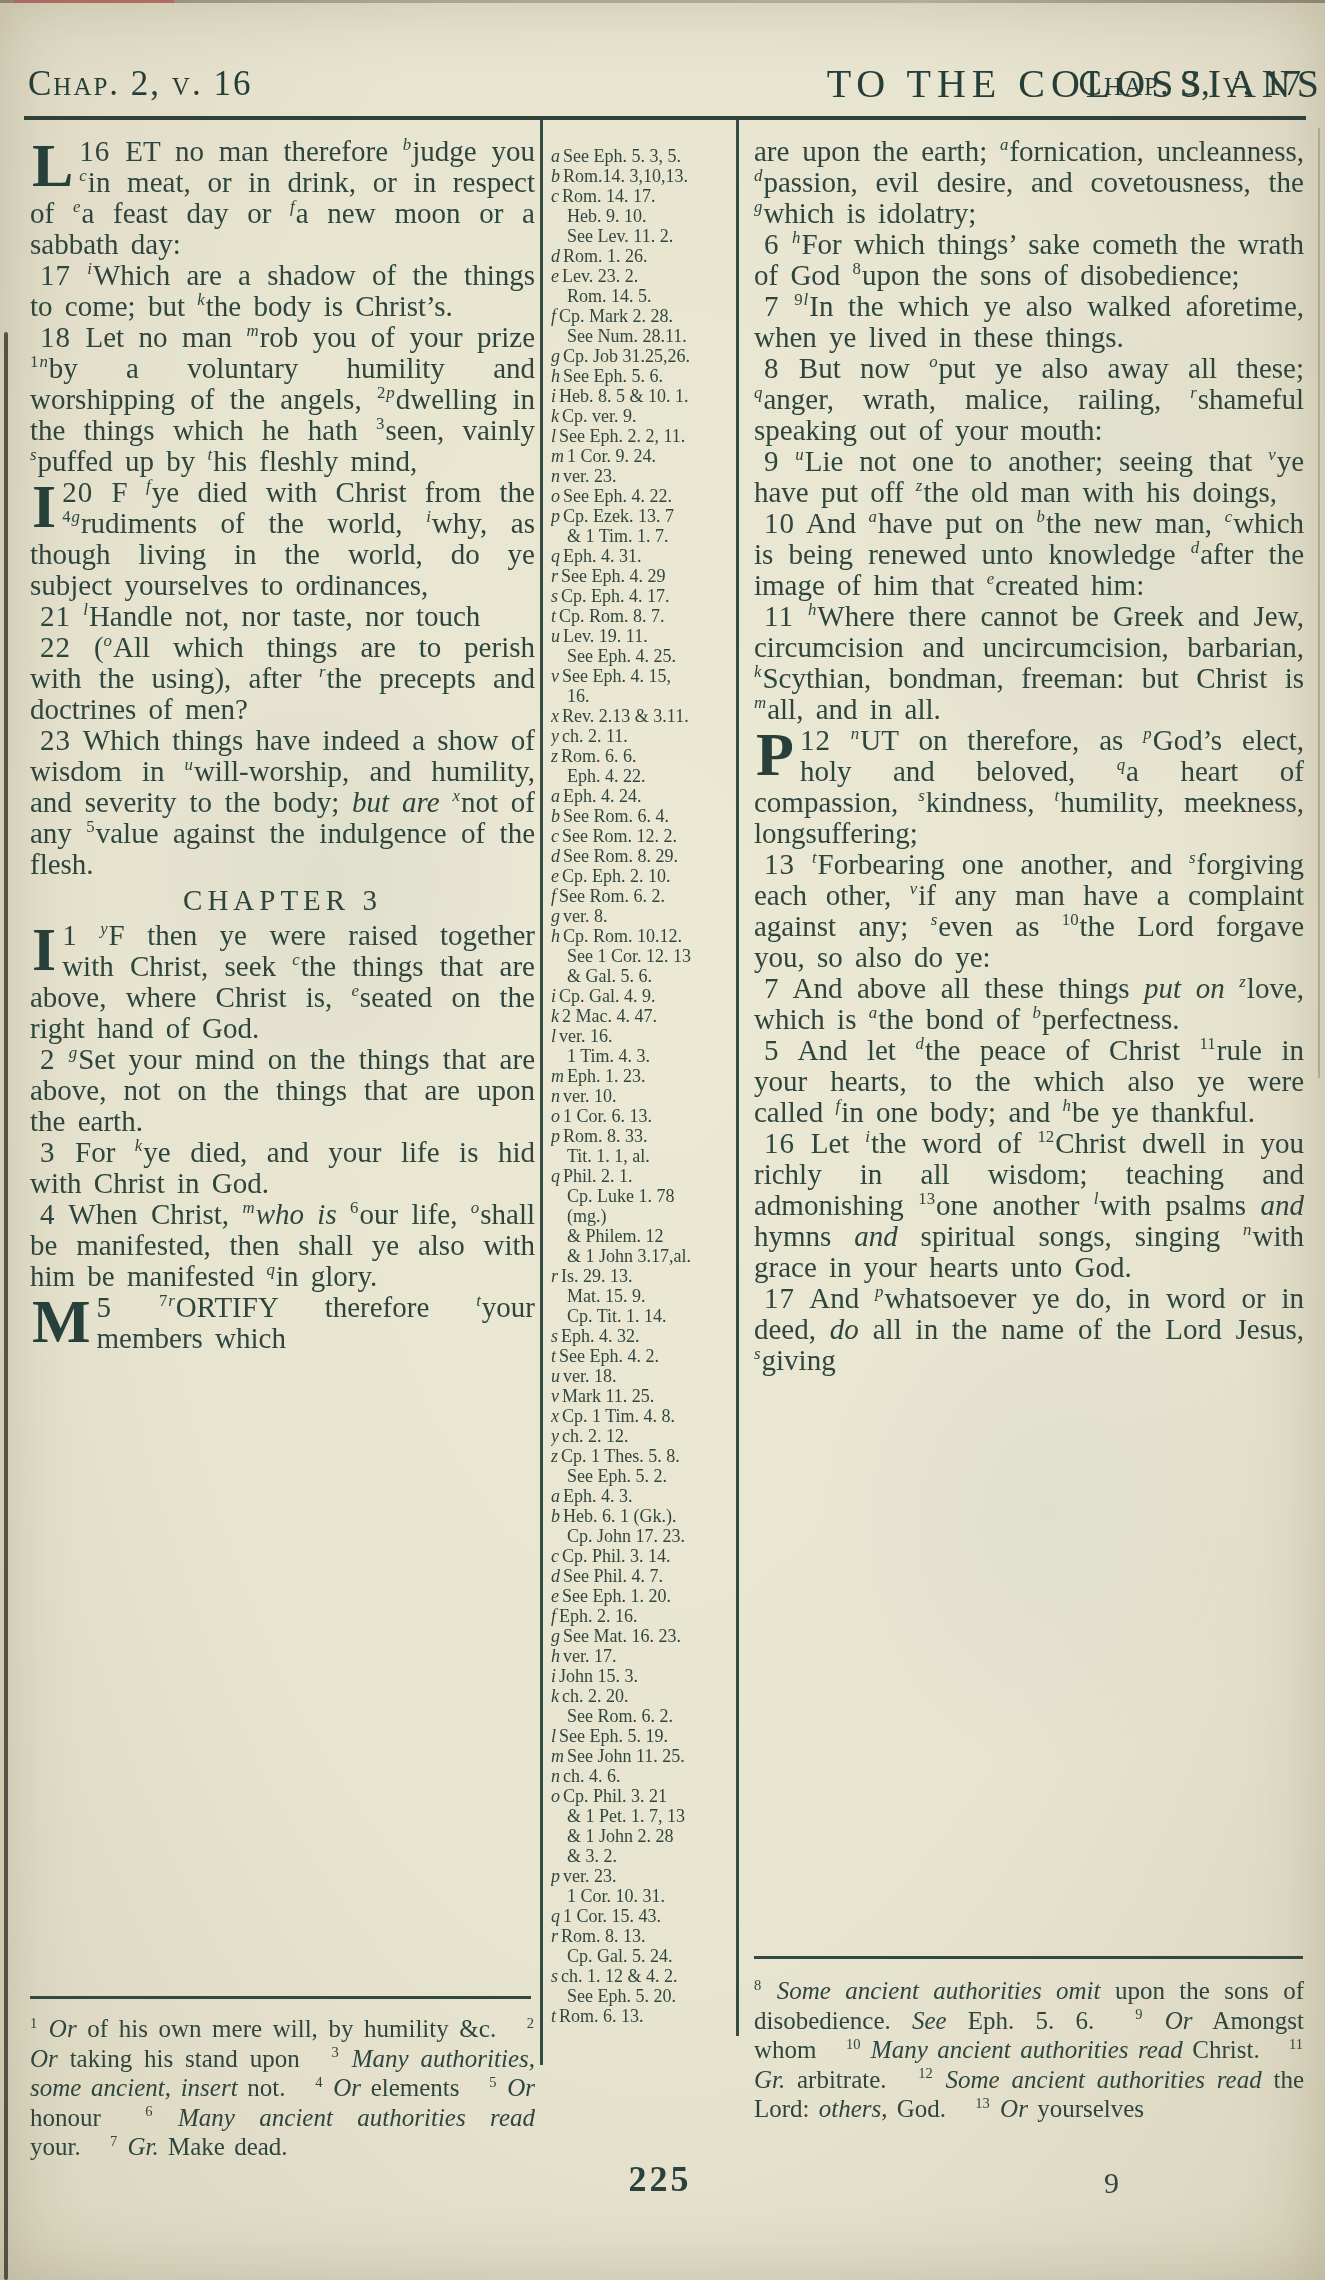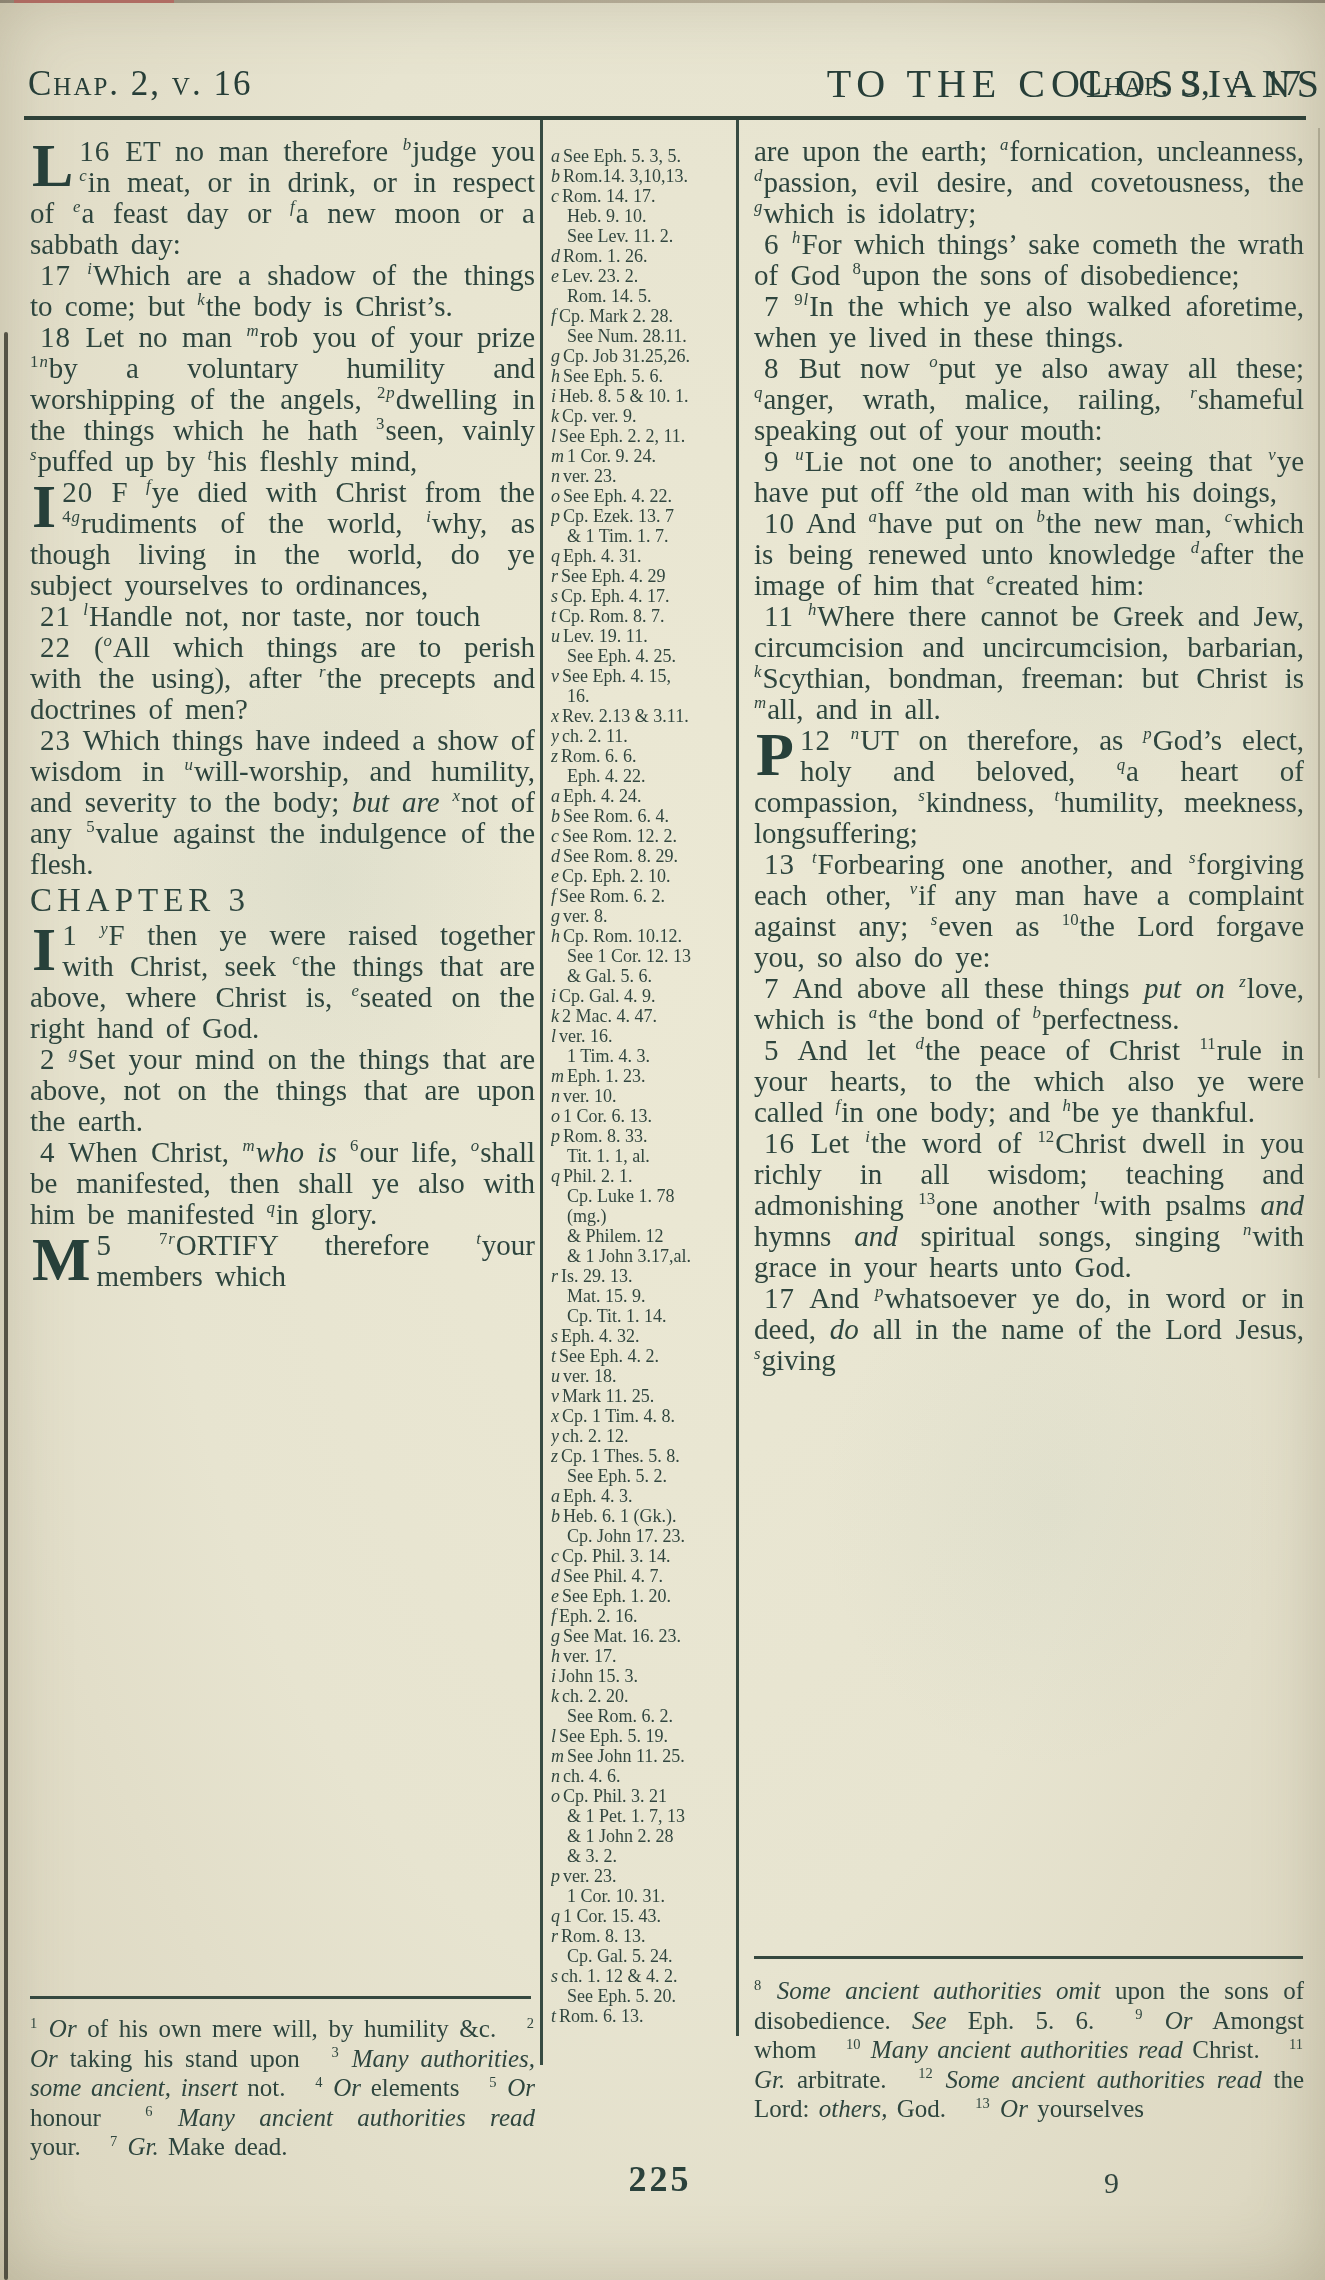--- a/index.html
+++ b/index.html
@@ -29,21 +29,21 @@
   .col{position:absolute;top:136px;overflow:hidden;}
   .col-left{left:30px;width:505px;height:1852px;}
   .col-right{left:754px;width:550px;height:1814px;}
   .col-refs{left:551px;top:146px;width:182px;height:1896px;font-size:18px;line-height:20px;color:#31463f;}
   .verse{margin:0;font-size:29px;line-height:31px;text-align:justify;word-spacing:5px;text-indent:10px;}
   .verse.cont,.verse.has-dc{text-indent:0;}
   .vnum{letter-spacing:1px;}
   .dropcap{float:left;font-weight:bold;font-size:62px;line-height:50px;padding:4px 6px 0 2px;color:#27403a;}
   sup.sr{font-style:italic;font-size:0.58em;line-height:0;vertical-align:super;padding-right:1px;}
   sup.sn{font-size:0.58em;line-height:0;vertical-align:super;padding-right:1px;}
-  .chap-head{text-align:left;font-size:33px;letter-spacing:5px;margin:4px 0 3px 0;line-height:33px;}
+  .chap-head{text-align:center;font-size:29px;letter-spacing:5px;margin:4px 0 3px 0;line-height:33px;}
   .ref{padding-left:16px;text-indent:-16px;}
   .ref .rl{font-style:italic;margin-right:3px;}
   
   .fnrule{position:absolute;height:3px;background:#35483f;}
   .fnr-left{left:30px;top:1996px;width:501px;}
   .fnr-right{left:754px;top:1956px;width:549px;}
   .fnotes{position:absolute;font-size:25px;line-height:29.5px;text-align:justify;word-spacing:3px;overflow:hidden;}
   .fn-left{left:30px;top:2014px;width:505px;height:160px;}
   .fn-right{left:754px;top:1976px;width:550px;height:190px;}
   .fn-item{margin-right:20px;}
@@ -76,20 +76,21 @@
       <p class="verse has-dc"><span class="vnum">16</span> <span class="dropcap">L</span>ET no man therefore <sup class="sr">b</sup>judge you <sup class="sr">c</sup>in meat, or in drink, or in respect of <sup class="sr">e</sup>a feast day or <sup class="sr">f</sup>a new moon or a sabbath day:</p>
       <p class="verse"><span class="vnum">17</span> <sup class="sr">i</sup>Which are a shadow of the things to come; but <sup class="sr">k</sup>the body is Christ’s.</p>
       <p class="verse"><span class="vnum">18</span> Let no man <sup class="sr">m</sup>rob you of your prize <sup class="sn">1</sup><sup class="sr">n</sup>by a voluntary humility and worshipping of the angels, <sup class="sn">2</sup><sup class="sr">p</sup>dwelling in the things which he hath <sup class="sn">3</sup>seen, vainly <sup class="sr">s</sup>puffed up by <sup class="sr">t</sup>his fleshly mind,</p>
       <p class="verse has-dc"><span class="vnum">20</span> <span class="dropcap">I</span>F <sup class="sr">f</sup>ye died with Christ from the <sup class="sn">4</sup><sup class="sr">g</sup>rudiments of the world, <sup class="sr">i</sup>why, as though living in the world, do ye subject yourselves to ordinances,</p>
       <p class="verse"><span class="vnum">21</span> <sup class="sr">l</sup>Handle not, nor taste, nor touch</p>
       <p class="verse"><span class="vnum">22</span> (<sup class="sr">o</sup>All which things are to perish with the using), after <sup class="sr">r</sup>the precepts and doctrines of men?</p>
       <p class="verse"><span class="vnum">23</span> Which things have indeed a show of wisdom in <sup class="sr">u</sup>will-worship, and humility, and severity to the body; <i>but are</i> <sup class="sr">x</sup>not of any <sup class="sn">5</sup>value against the indulgence of the flesh.</p>
       <div class="chap-head">CHAPTER 3</div>
       <p class="verse has-dc"><span class="vnum">1</span> <sup class="sr">y</sup><span class="dropcap">I</span>F then ye were raised together with Christ, seek <sup class="sr">c</sup>the things that are above, where Christ is, <sup class="sr">e</sup>seated on the right hand of God.</p>
       <p class="verse"><span class="vnum">2</span> <sup class="sr">g</sup>Set your mind on the things that are above, not on the things that are upon the earth.</p>
+      <p class="verse"><span class="vnum">3</span> For <sup class="sr">k</sup>ye died, and your life is hid with Christ in God.</p>
       <p class="verse"><span class="vnum">4</span> When Christ, <sup class="sr">m</sup><i>who is</i> <sup class="sn">6</sup>our life, <sup class="sr">o</sup>shall be manifested, then shall ye also with him be manifested <sup class="sr">q</sup>in glory.</p>
       <p class="verse has-dc"><span class="vnum">5</span> <sup class="sn">7</sup><sup class="sr">r</sup><span class="dropcap">M</span>ORTIFY therefore <sup class="sr">t</sup>your members which</p>
     </div>
   <div class="col col-refs" id="col-refs">
       <div class="ref"><i class="rl">a</i>See Eph. 5. 3, 5.</div>
       <div class="ref"><i class="rl">b</i>Rom.14. 3,10,13.</div>
       <div class="ref"><i class="rl">c</i>Rom. 14. 17.<br>Heb. 9. 10.<br>See Lev. 11. 2.</div>
       <div class="ref"><i class="rl">d</i>Rom. 1. 26.</div>
       <div class="ref"><i class="rl">e</i>Lev. 23. 2.<br>Rom. 14. 5.</div>
       <div class="ref"><i class="rl">f</i>Cp. Mark 2. 28.<br>See Num. 28.11.</div>

